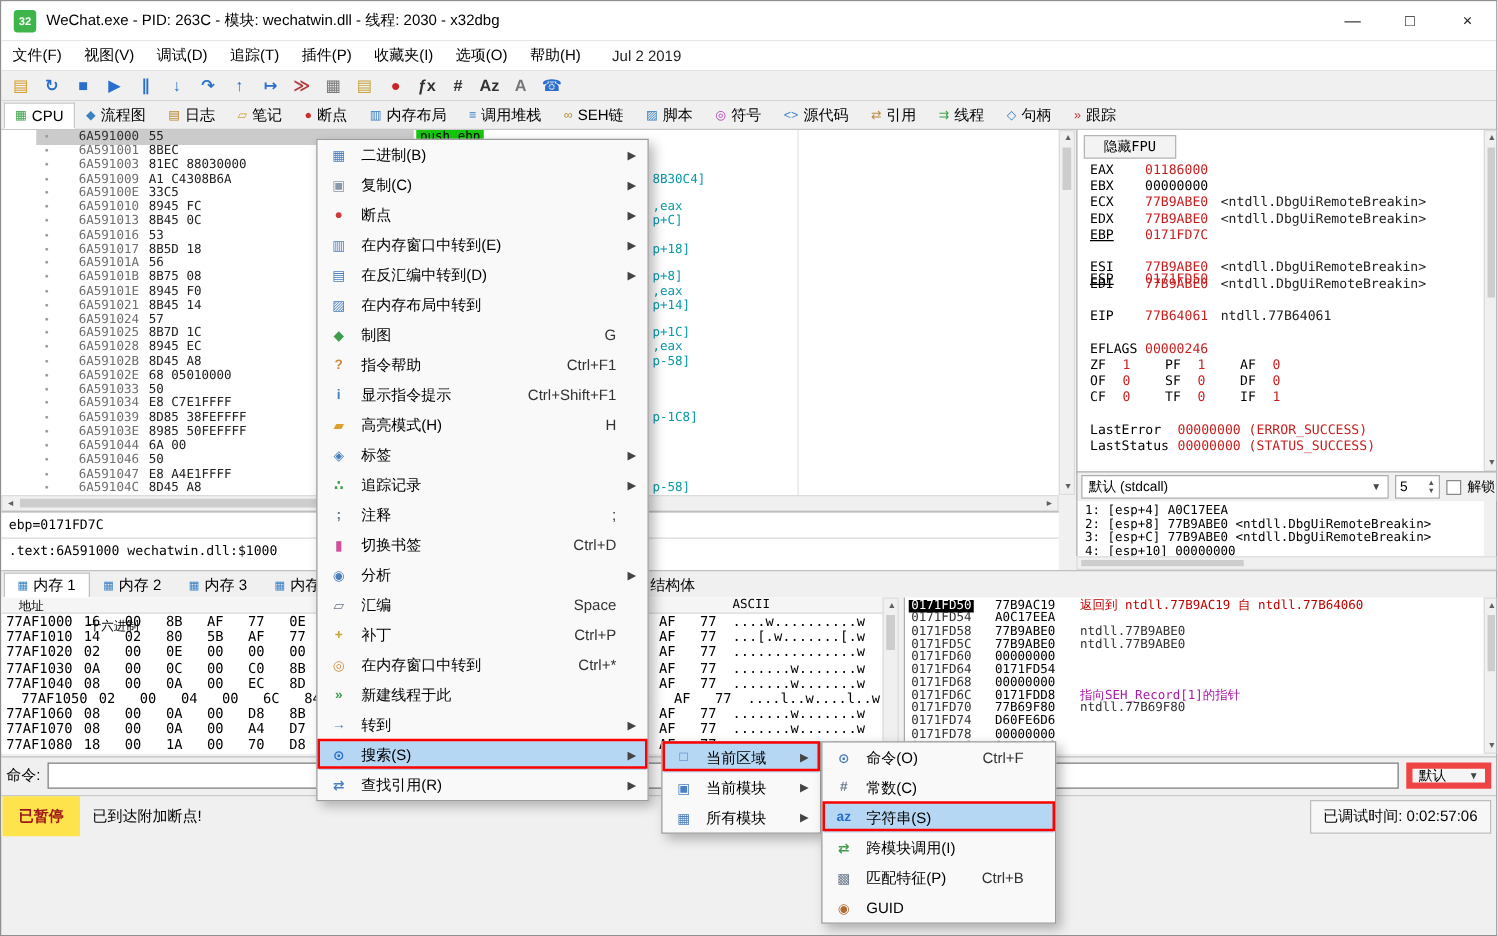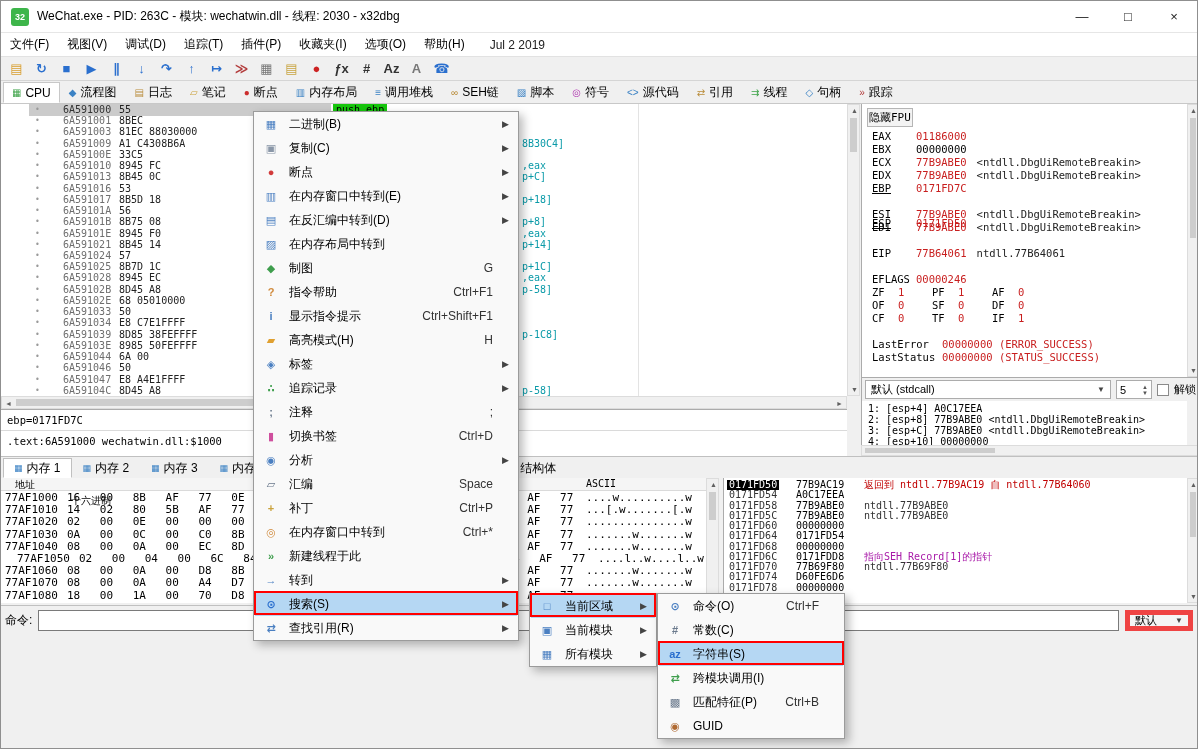--- a/index.html
+++ b/index.html
@@ -34,21 +34,21 @@
   .daddr{position:absolute;left:62px;color:#6e6e6e;line-height:12px;}
   .dbytes{position:absolute;left:118px;color:#222;line-height:12px;white-space:pre;}
   .chip{position:absolute;left:332px;background:#16c60c;color:#000;padding:0 3px;line-height:12px;}
   .dtail{position:absolute;left:521px;color:#0a9aa8;line-height:12px;}
   
   .sbar{background:#f0f0f0;border:1px solid #dcdcdc;}
   .sarr{position:absolute;color:#606060;font-size:7px;}
   .vthumb,.hthumb{position:absolute;background:#cdcdcd;}
   
   .registers{position:absolute;left:860px;top:103px;width:326px;height:273px;background:#fff;border-left:1px solid #ababab;font-family:"DejaVu Sans Mono",monospace;font-size:10.5px;overflow:hidden;}
-  .fpu{position:absolute;left:5px;top:4px;font-size:11px;background:#f3f3f3;border:1px solid #b5b5b5;padding:1px 1px;font-family:inherit;text-align:right;}
+  .fpu{position:absolute;left:5px;top:4px;font-size:11px;background:#f3f3f3;border:1px solid #b5b5b5;padding:1px 15px;font-family:inherit;text-align:right;}
   #reg-lines{position:absolute;left:10px;top:26px;right:2px;bottom:0;}
   .rline{position:absolute;left:0;height:13px;line-height:13px;white-space:nowrap;}
   .rname{display:inline-block;}
   .rname.u{text-decoration:underline;}
   .red{color:#c81e1e;}
   .rcmt{margin-left:10px;color:#222;}
   .fname{display:inline-block;width:26px;}
   .fval{display:inline-block;width:34px;}
   
   .argshdr{position:absolute;left:860px;top:376px;width:338px;height:24px;background:#f0f0f0;border-top:1px solid #ababab;border-left:1px solid #ababab;display:flex;align-items:center;padding:0 3px;gap:5px;}
@@ -595,20 +595,25 @@
 
   <div class="cmdbar">
     <span>命令:</span>
     <input class="cmdinput" value="" style="">
     <div class="cmddefault">
       <span>默认</span>
       <span class="carr">▼</span>
     </div>
   </div>
 
+  <div class="statusbar">
+    <span class="badge">已暂停</span>
+    <span class="statmsg">已到达附加断点!</span>
+    <span class="stattime">已调试时间: 0:02:57:06</span>
+  </div>
 
   <div class="ctxmenu" id="context-menu" style="left:252px;top:110px;width:266px;height:530px;">
       <div class="menurow" style="top: 0px;">
         <span class="micon" style="color: rgb(74, 127, 193);">▦</span>
         <span class="mlabel">二进制(B)</span>
         <span class="marrow">▶</span>
       </div>
       <div class="menurow" style="top: 24px;">
         <span class="micon" style="color: rgb(138, 151, 168);">▣</span>
         <span class="mlabel">复制(C)</span>

